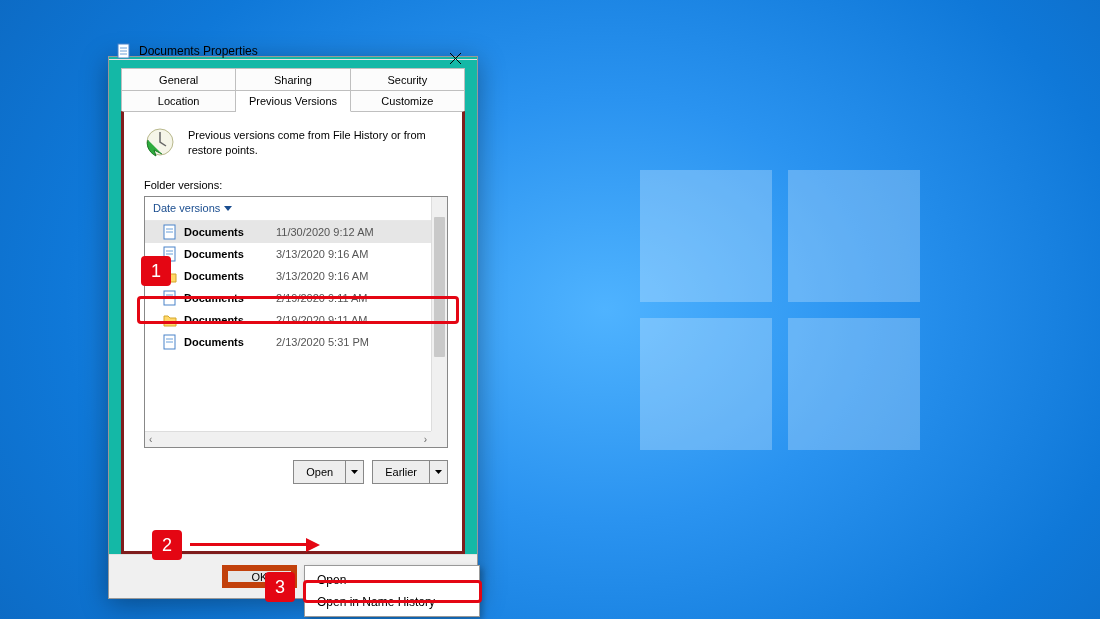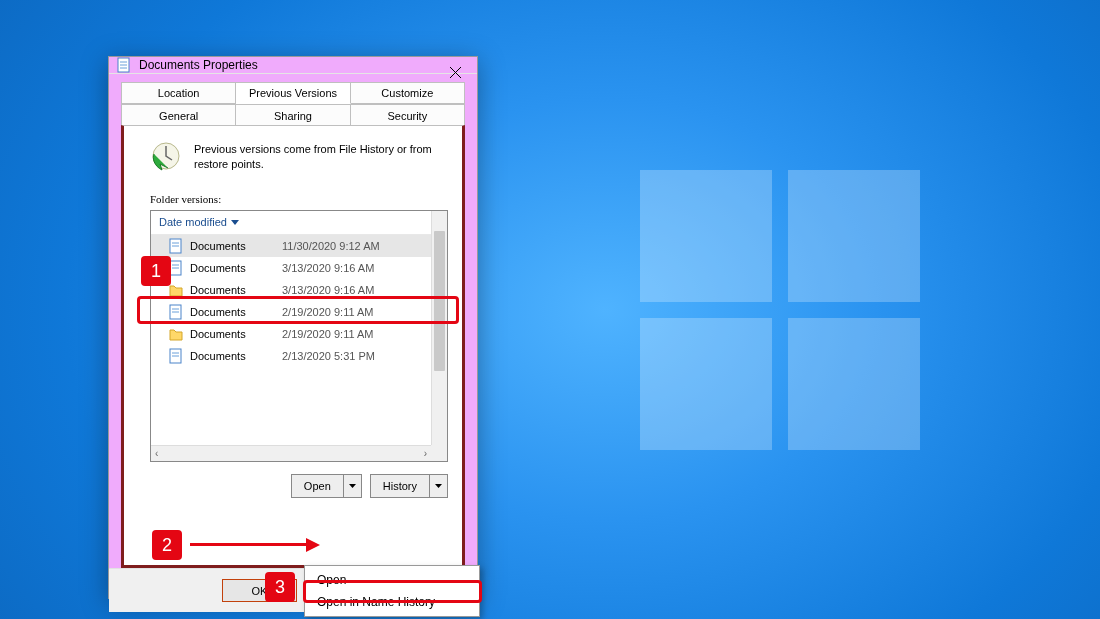--- a/index.html
+++ b/index.html
@@ -9,77 +9,77 @@
   }
   .win-logo { position: absolute; left: 640px; top: 170px; width: 280px; height: 280px; }
   .win-square { position: absolute; background: rgba(255,255,255,0.25); }
   .win-square.tl { left: 0; top: 0; width: 132px; height: 132px; }
   .win-square.tr { left: 148px; top: 0; width: 132px; height: 132px; }
   .win-square.bl { left: 0; top: 148px; width: 132px; height: 132px; }
   .win-square.br { left: 148px; top: 148px; width: 132px; height: 132px; }
 
   .dialog {
     position: absolute; left: 108px; top: 56px; width: 370px; height: 543px;
-    background: #f0abfc; border: 1px solid #999; box-shadow: 0 5px 25px rgba(0,0,0,0.35);
-    display: flex; flex-direction: column;
+    background: #14b8a6; border: 1px solid #999; box-shadow: 0 5px 25px rgba(0,0,0,0.35);
+    display: flex; flex-direction: column; justify-content: flex-end;
   }
   .titlebar { height: 33px; display: flex; align-items: center; padding: 0 8px; border-bottom: 1px solid #e5e5e5; position: relative; }
   .titlebar .doc-icon { width: 14px; height: 16px; margin-right: 8px; }
   .titlebar .title { font-size: 12px; color: #000; }
   .titlebar .close { position: absolute; right: 2px; top: 0; width: 40px; height: 30px; display: flex; align-items: center; justify-content: center; cursor: pointer; }
   .titlebar .close svg { width: 11px; height: 11px; }
 
   .tabs-area { padding: 8px 12px 0 12px; }
   .tabs-row { display: flex; height: 22px; }
   .tab {
     flex: 1; border: 1px solid #bfbfbf; font-size: 11px; display: flex; align-items: center; justify-content: center;
     background: #fcfcfc; cursor: pointer; position: relative;
   }
   .tabs-row.top .tab { border-bottom: none; }
   .tabs-row.top .tab + .tab { border-left: none; }
   .tabs-row.bottom .tab + .tab { border-left: none; }
   .tabs-row.bottom .tab.active { background: #fff; border-bottom: 1px solid #fff; z-index: 2; }
   .tabs-row.bottom .tab:not(.active) { background: #fcfcfc; }
-  .tab-panel { border: 3px solid #7f1d1d; border-top: 1px solid #bfbfbf; margin-top: -1px; padding: 14px 14px 10px 26px; background: #fff; height: 443px; position: relative; }
+  .tab-panel { border: 3px solid #7f1d1d; border-top: 1px solid #bfbfbf; margin-top: -1px; padding: 14px 14px 10px 20px; background: #fff; height: 443px; position: relative; }
 
   .info-row { display: flex; gap: 12px; margin-bottom: 20px; }
   .clock-icon { width: 32px; height: 32px; flex-shrink: 0; }
   .info-text { font-size: 11px; color: #000; line-height: 1.4; padding-top: 2px; }
 
-  .label { font-size: 11px; margin-bottom: 5px; font-family: Liberation Serif, serif; }
+  .label { font-size: 11px; margin-bottom: 5px; }
 
   .listview {
     border: 1px solid #888; height: 252px; position: relative; overflow: hidden; background: #fff;
   }
   .lv-header { height: 24px; display: flex; border-bottom: 1px solid #e8e8e8; font-size: 11px; color: #444; }
   .lv-col { display: flex; align-items: center; padding: 0 8px; }
   .lv-col.name { width: 148px; }
   .lv-col.date { flex: 1; color: #1a4d8f; position: relative; cursor: pointer; }
   .lv-col.date .caret { margin-left: 4px; display: inline-block; }
   .lv-body { position: absolute; top: 24px; left: 0; right: 16px; bottom: 16px; overflow: hidden; }
   .lv-group-header {
     font-size: 12px; color: #0a4e9b; padding: 5px 6px 4px 6px; display: flex; align-items: center; gap: 4px; cursor: pointer;
   }
   .lv-row { display: flex; align-items: center; height: 22px; font-size: 11px; }
   .lv-row .ic { width: 14px; height: 15px; margin: 0 7px 0 18px; flex-shrink: 0; }
-  .lv-row .nm { width: 92px; color: #000; }
+  .lv-row .nm { width: 92px; color: #000; font-weight: bold; }
   .lv-row .dt { color: #555; }
   .lv-row.selected { background: #e6e6e6; }
   .scroll-v { position: absolute; right: 0; top: 0; width: 16px; bottom: 16px; background: #f0f0f0; border-left: 1px solid #ddd; }
   .scroll-v .thumb { position: absolute; left: 2px; right: 2px; top: 20px; height: 140px; background: #c9c9c9; border-radius: 1px; }
   .scroll-h { position: absolute; left: 0; right: 16px; bottom: 0; height: 16px; background: #f0f0f0; border-top: 1px solid #ddd; display: flex; justify-content: space-between; align-items: center; font-size: 10px; color: #666; }
   .scroll-corner { position: absolute; right: 0; bottom: 0; width: 16px; height: 16px; background: #f0f0f0; }
 
   .btn-row { display: flex; gap: 8px; justify-content: flex-end; margin-top: 12px; }
   .split-btn { display: flex; height: 24px; }
   .split-btn .main { border: 1px solid #888; background: #eee; font-size: 11px; padding: 0 12px; display: flex; align-items: center; cursor: pointer; }
   .split-btn .drop { border: 1px solid #888; border-left: none; background: #eee; width: 18px; display: flex; align-items: center; justify-content: center; cursor: pointer; }
 
   .dlg-buttons { border-top: 1px solid #e2e2e2; background: #f0f0f0; padding: 10px 14px; display: flex; justify-content: flex-end; gap: 8px; height: 45px; }
-  .std-btn { border: 1px solid #c2410c; background: #e6e6e6; font-size: 11px; width: 75px; height: 23px; cursor: pointer; }
+  .std-btn { border: 6px solid #c2410c; background: #e6e6e6; font-size: 11px; width: 75px; height: 23px; cursor: pointer; }
 
   .dropdown-menu {
     position: absolute; left: 304px; top: 565px; width: 176px; background: #fff;
     border: 1px solid #999; box-shadow: 3px 3px 6px rgba(0,0,0,0.25); z-index: 10; padding: 3px 2px;
   }
   .dropdown-menu .mi { font-size: 12px; padding: 4px 10px; cursor: pointer; }
   .red-box { border: 3px solid #e40613; border-radius: 4px; position: absolute; z-index: 20; }
   .badge { width: 30px; height: 30px; background: #e40613; color: #fff; font-size: 18px; display: flex; align-items: center; justify-content: center; border-radius: 4px; position: absolute; z-index: 22; font-weight: 400; }
   .arrow-line { position: absolute; height: 3px; background: #e40613; z-index: 21; }
   .arrow-head { position: absolute; width: 0; height: 0; border-top: 7px solid transparent; border-bottom: 7px solid transparent; border-left: 14px solid #e40613; z-index: 21; }
@@ -109,49 +109,49 @@
     <span class="title">Documents Properties</span>
     <div class="close">
       <svg viewBox="0 0 11 11">
           <line x1="0" y1="0" x2="11" y2="11" stroke="#000" stroke-width="1"></line>
           <line x1="11" y1="0" x2="0" y2="11" stroke="#000" stroke-width="1"></line>
         </svg>
     </div>
   </div>
 
   <div class="tabs-area">
+    <div class="tabs-row top">
+      <div class="tab">General</div>
+      <div class="tab">Sharing</div>
+      <div class="tab">Security</div>
+    </div>
     <div class="tabs-row bottom">
       <div class="tab">Location</div>
       <div class="tab active">Previous Versions</div>
       <div class="tab">Customize</div>
-    </div>
-    <div class="tabs-row top">
-      <div class="tab">General</div>
-      <div class="tab">Sharing</div>
-      <div class="tab">Security</div>
     </div>
 
     <div class="tab-panel">
       <div class="info-row">
         <span class="clock-icon">
           <svg viewBox="0 0 32 32">
               <circle cx="16" cy="16" r="13" fill="#f5f5e8" stroke="#b8b88c" stroke-width="1"></circle>
               <path d="M16 6 L16 16 L22 20" stroke="#666" stroke-width="1.5" fill="none"></path>
               <path d="M4 14 C2 18 4 26 12 30 L10 24 L18 28" fill="#2eab3d" stroke="#1c7a27"></path>
             </svg>
         </span>
         <div class="info-text">Previous versions come from File History or from restore points.</div>
       </div>
 
       <div class="label">Folder versions:</div>
 
       <div class="listview">
         <div class="lv-header">
           <div class="lv-col date">
-            <span>Date modified</span>
+            <span>Date versions</span>
             <span class="caret">
                 <svg width="8" height="5">
                   <path d="M0 0 L8 0 L4 5 Z" fill="#1a4d8f"></path>
                 </svg>
               </span>
           </div>
         </div>
         <div class="lv-body">
 
           <div class="lv-row selected">
@@ -231,21 +231,21 @@
       <div class="btn-row">
         <div class="split-btn">
           <div class="main">Open</div>
           <div class="drop">
               <svg width="7" height="4">
                 <path d="M0 0 L7 0 L3.5 4 Z" fill="#000"></path>
               </svg>
             </div>
         </div>
         <div class="split-btn">
-          <div class="main">History</div>
+          <div class="main">Earlier</div>
           <div class="drop">
               <svg width="7" height="4">
                 <path d="M0 0 L7 0 L3.5 4 Z" fill="#000"></path>
               </svg>
             </div>
         </div>
       </div>
 
     </div>
   </div>

